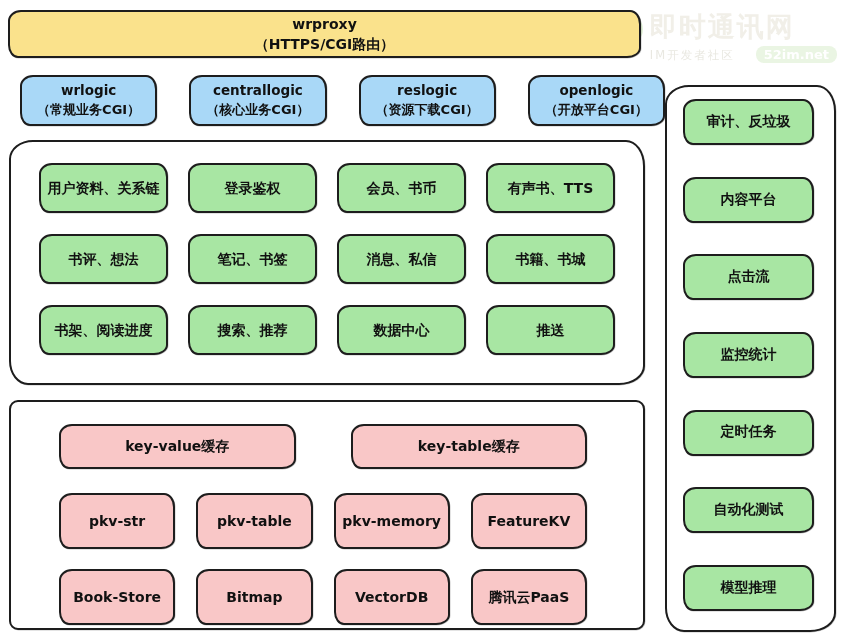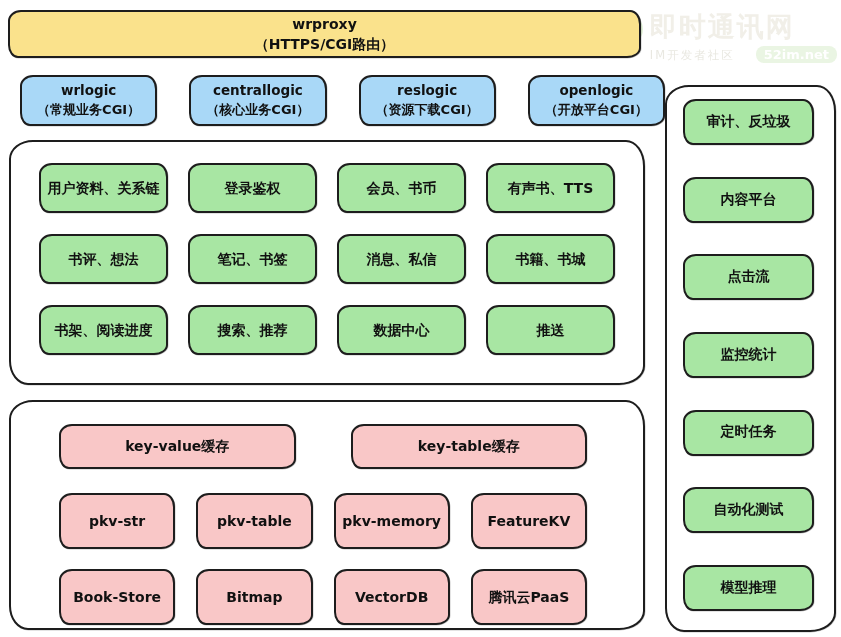--- a/index.html
+++ b/index.html
@@ -30,21 +30,21 @@
   .proxy{position:absolute; left:8px; top:10px; width:633px; height:48px; background:var(--yellow);}
   
   .logic-row{position:absolute; left:20px; top:75px; width:645px; height:51px; display:flex; gap:32px;}
   .logic-row .node{flex:1; background:var(--blue); font-size:13px;}
   .logic-row .node .n1{font-size:13.5px;}
   
   .svc{left:9px; top:140px; width:636px; height:245px; padding:21px 28px; display:grid;
        grid-template-columns:repeat(4,1fr); column-gap:20px; row-gap:21px; align-content:start;}
   .svc .node{height:50px; background:var(--green);}
   
-  .storage{left:9px; top:400px; width:636px; height:230px; padding:22px 56px 0 48px;}
+  .storage{left:9px; top:400px; width:636px; height:230px; padding:22px 56px 0 48px;border-radius:9px;}
   .cache-row{display:flex; gap:55px;}
   .cache-row .node{flex:1; height:45px; background:var(--pink);}
   .comp-grid{margin-top:24px; display:grid; grid-template-columns:repeat(4,1fr);
              column-gap:21px; row-gap:20px;}
   .comp-grid .node{height:56px; background:var(--pink);}
   
   .platform{left:665px; top:85px; width:171px; height:547px; padding:12px 20px 19px 16px;
             display:flex; flex-direction:column; justify-content:space-between;font-family:Liberation Serif, serif;}
   .platform .node{height:46px; background:var(--green);}
   

